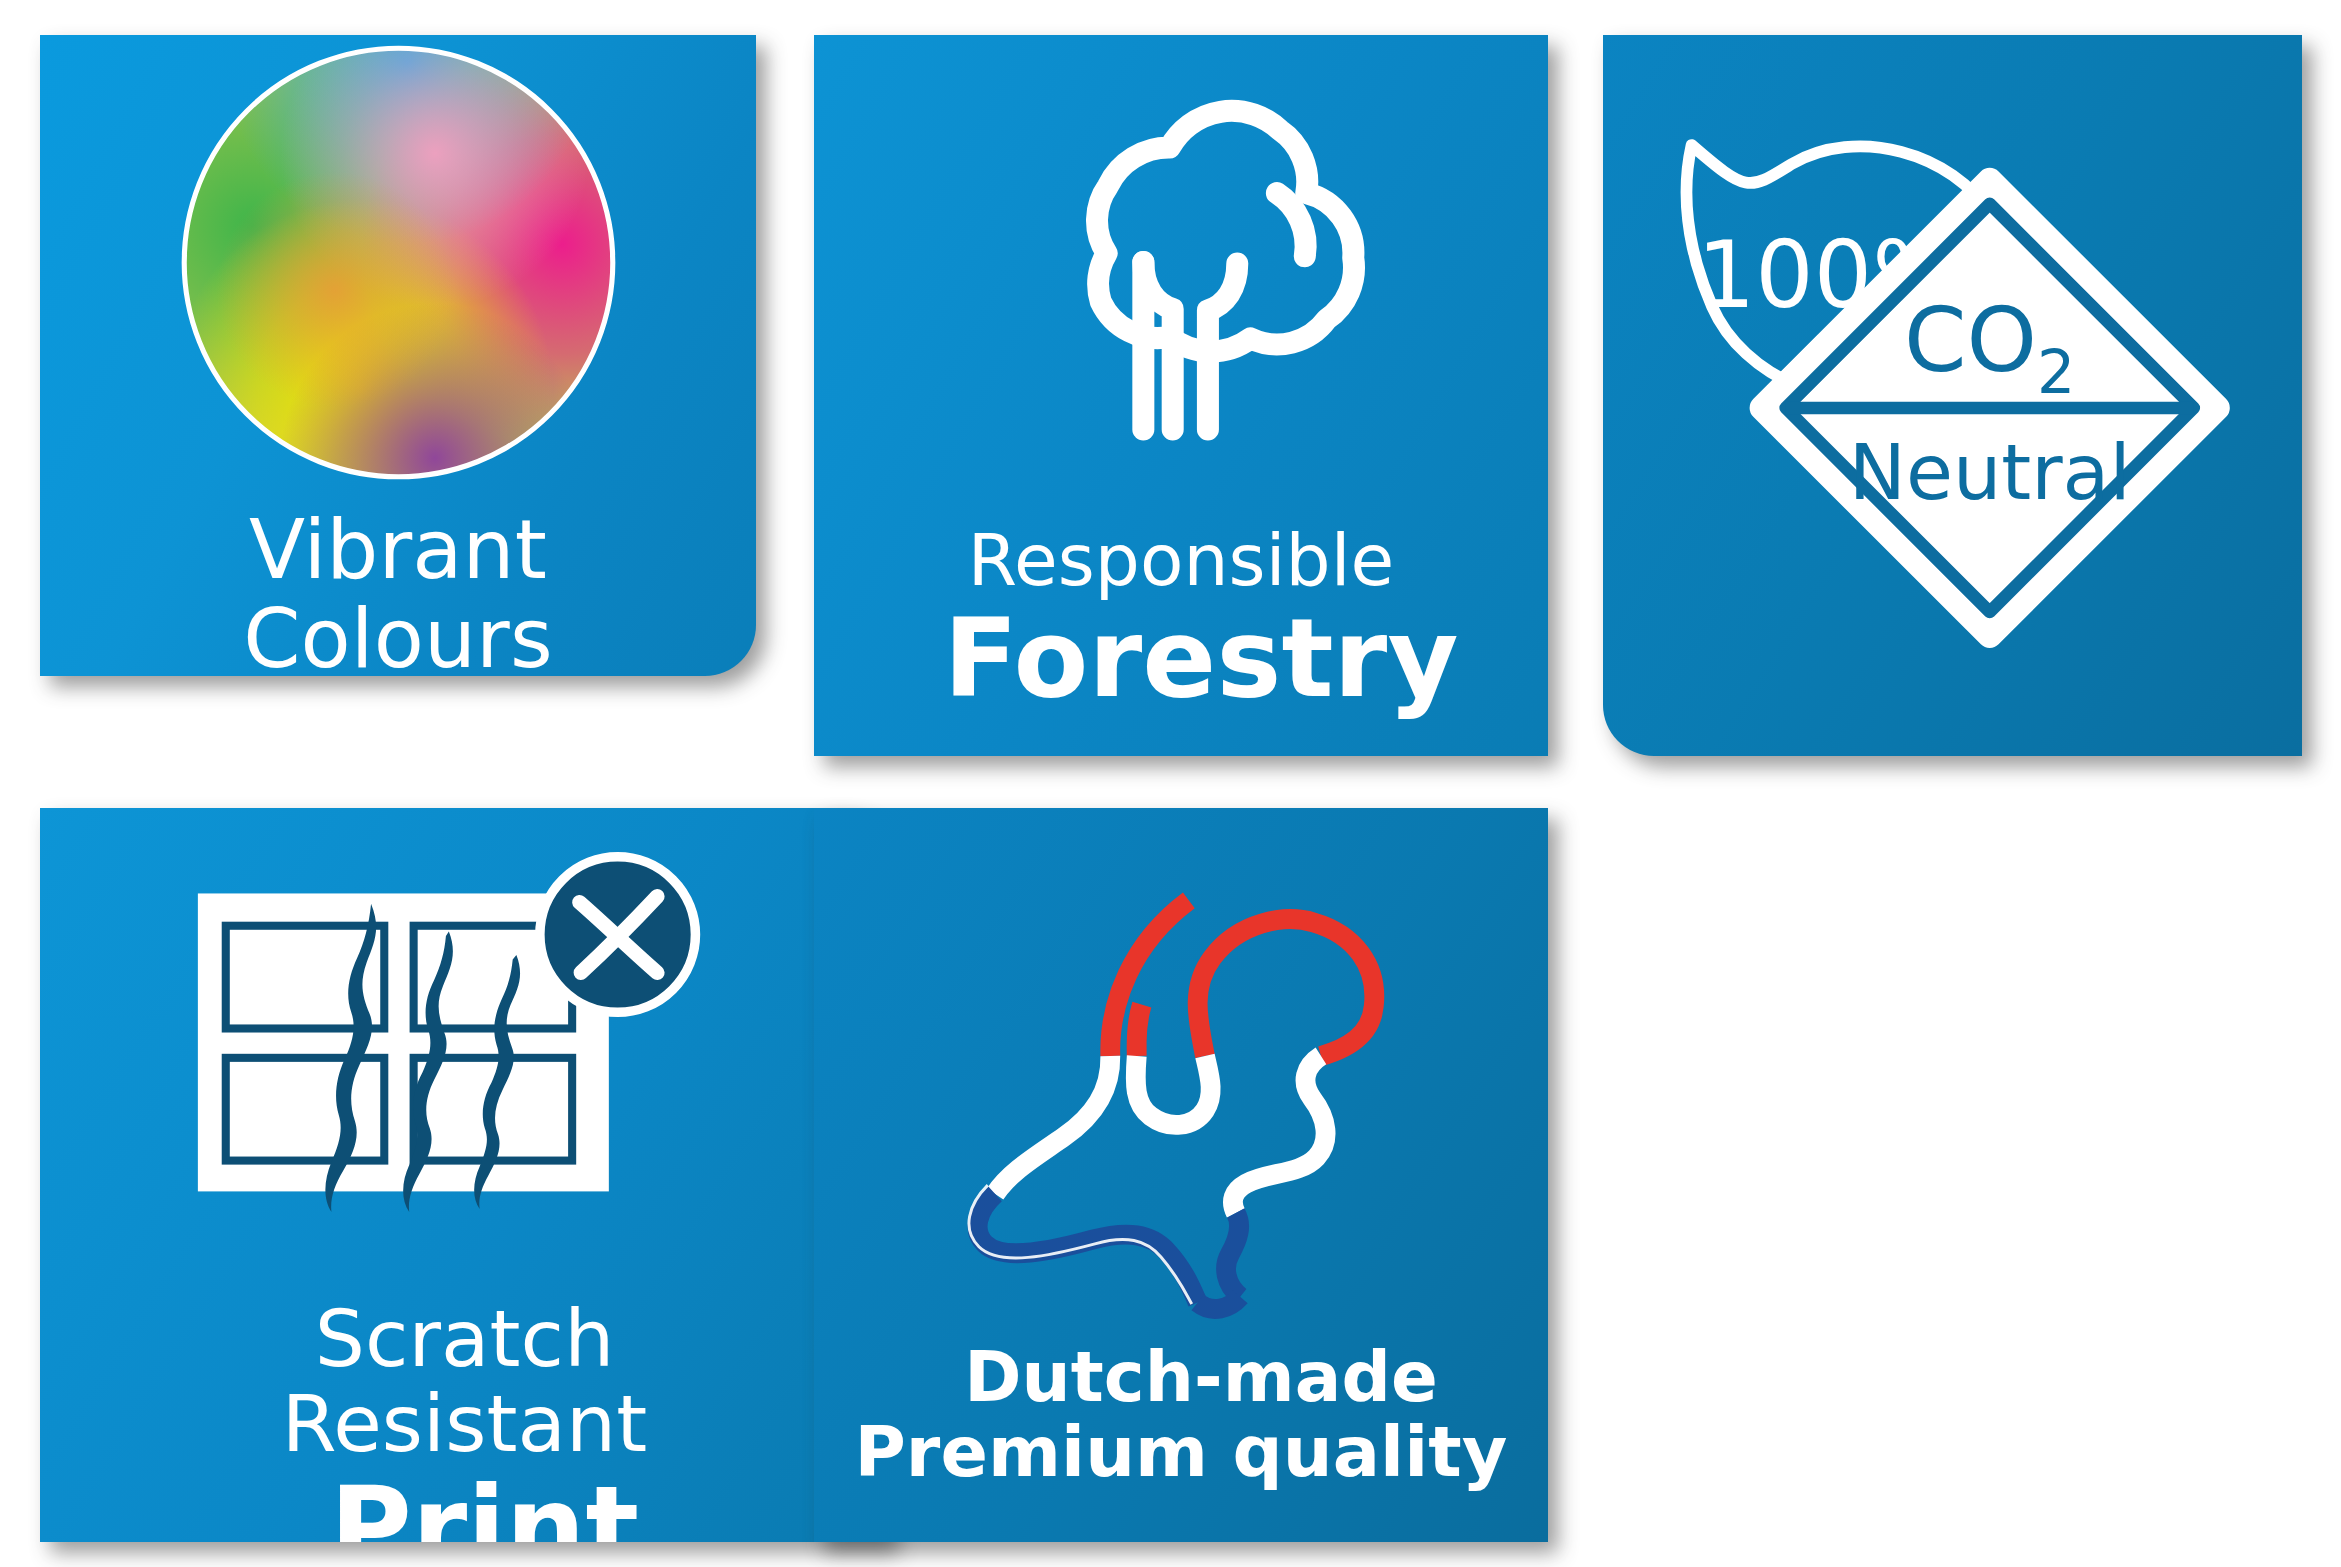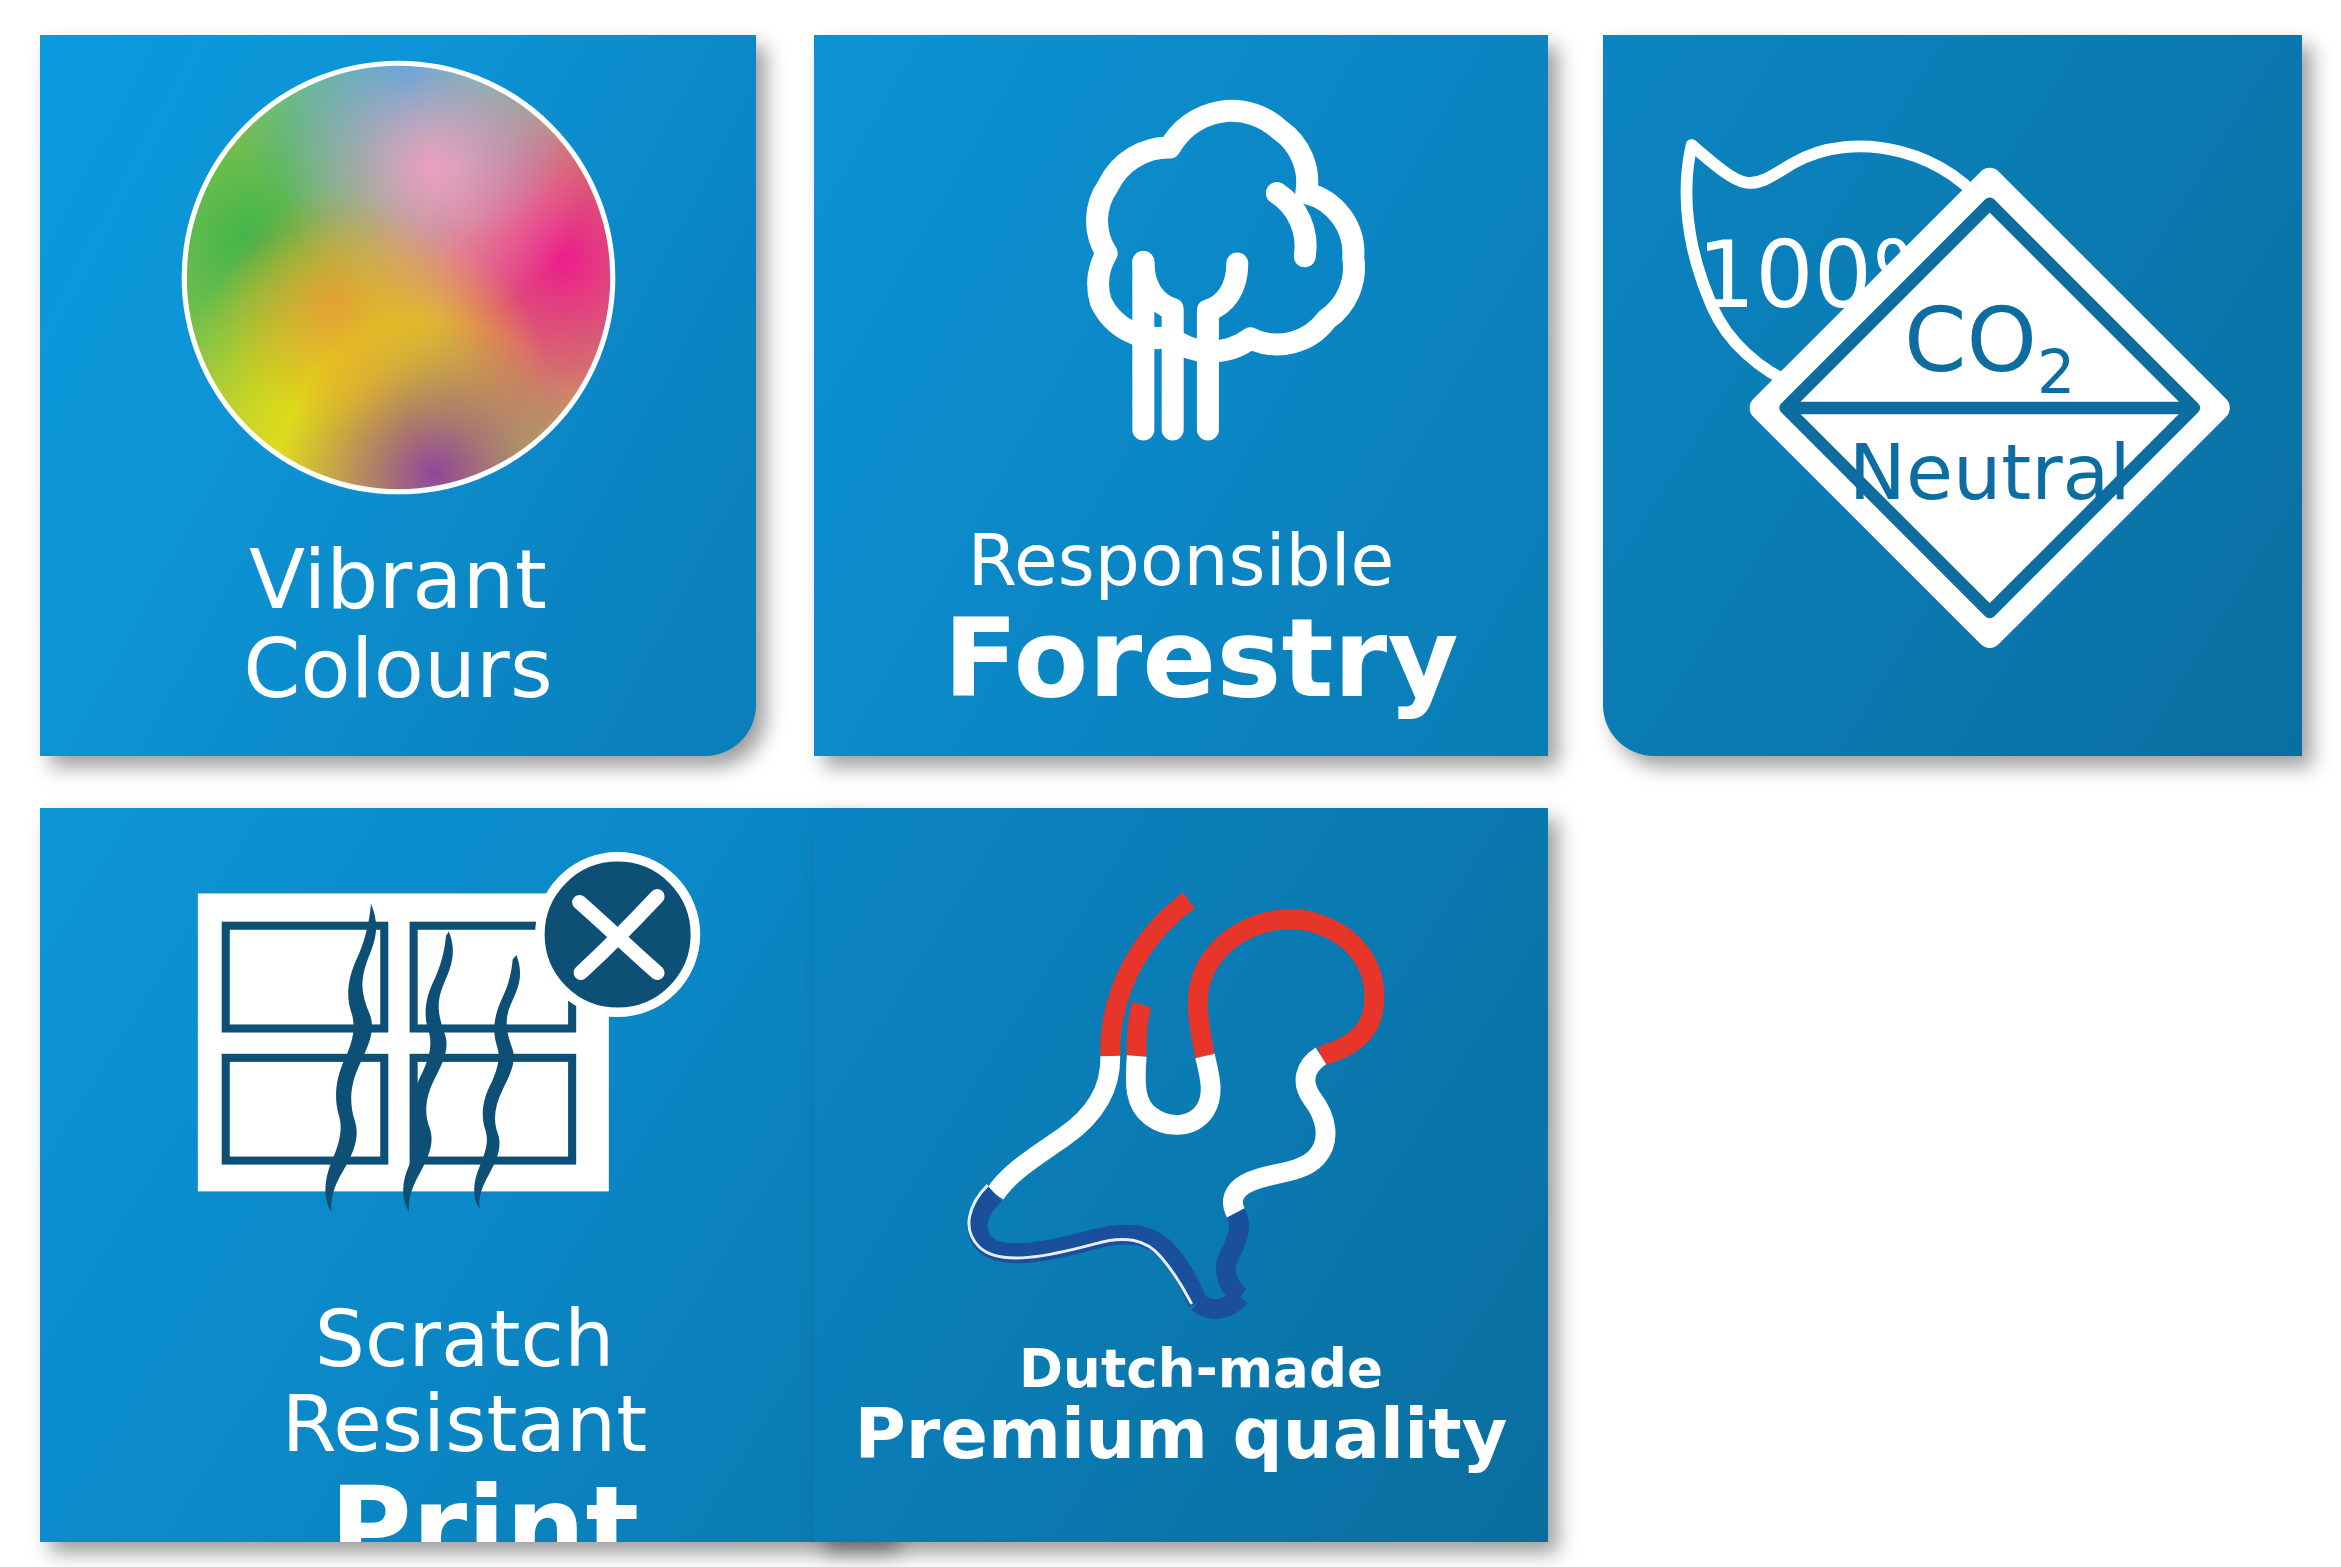--- a/index.html
+++ b/index.html
@@ -18,21 +18,21 @@
     filter:drop-shadow(10.3px 11.8px 10.3px rgba(40,40,40,0.45));
     overflow:hidden;
   }
   .tile-inner{
     position:absolute;inset:0;
     display:flex;flex-direction:column;
     align-items:center;
   }
 
   
-  #tile-vibrant   {left:40px;  top:35px;   width:716px; height:721px;
+  #tile-vibrant   {left:40px;  top:35px;   width:716px; height:641px;
                    border-radius:0 0 51px 0;
                    background:linear-gradient(118deg,#0a9ade 0%,#0d93d4 38%,#0b85c4 72%,#0a7eb9 100%);}
   #tile-forestry  {left:814px;top:35px;   width:734px;height:721px;
                    border-radius:0;
                    background:linear-gradient(120deg,#0d93d4 0%,#0b86c5 52%,#0a7cb4 100%);}
   #tile-co2       {left:1603px;top:35px;   width:699px; height:721px;
                    border-radius:0 0 0 51px;
                    background:linear-gradient(122deg,#0b84c2 0%,#0a7bb2 48%,#0a6ea0 100%);}
   #tile-scratch   {left:40px;  top:808px; width:849px; height:734px;
                    border-radius:0 51px 0 0;
@@ -64,21 +64,21 @@
 
   #tile-forestry .caption{margin-top:2.9px;}
   #tile-forestry .l-reg {font-size:71px;}
   #tile-forestry .l-bold{font-size:109px;}
 
   #tile-scratch  .caption{margin-top:19px;}
   #tile-scratch  .l-reg {font-size:79px;}
   #tile-scratch  .l-bold{font-size:112px;}
 
   #tile-dutch    .caption{margin-top:25px;}
-  #tile-dutch    .l-bold{font-size:53px;}
+  #tile-dutch    .l-bold{font-size:69px;}
   #tile-dutch    .l-sub {font-size:70px;font-weight:700;}
 </style>
 </head>
 <body>
 
 <div class="board">
 
   <div class="tile" id="tile-vibrant">
     <div class="tile-inner">
       <div class="art" style="height:485px;">

